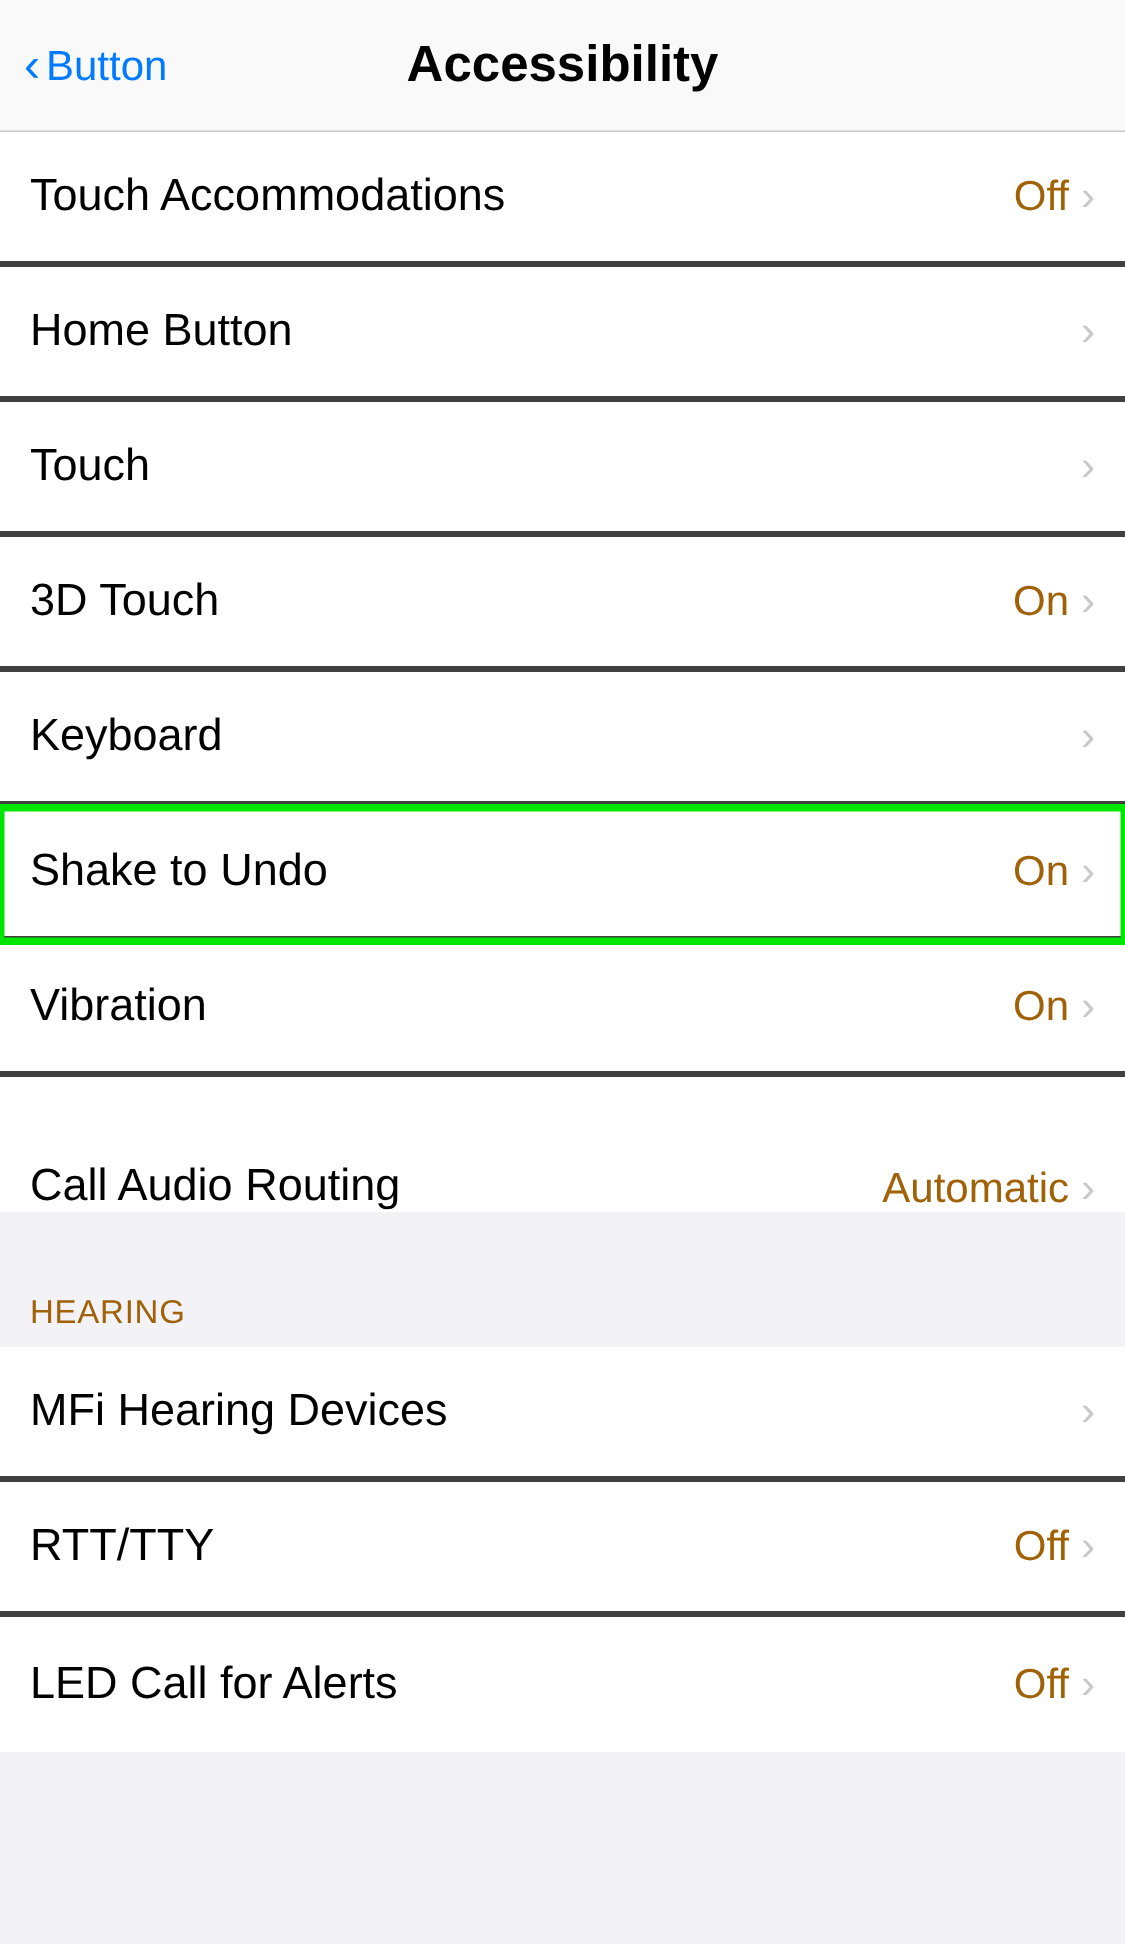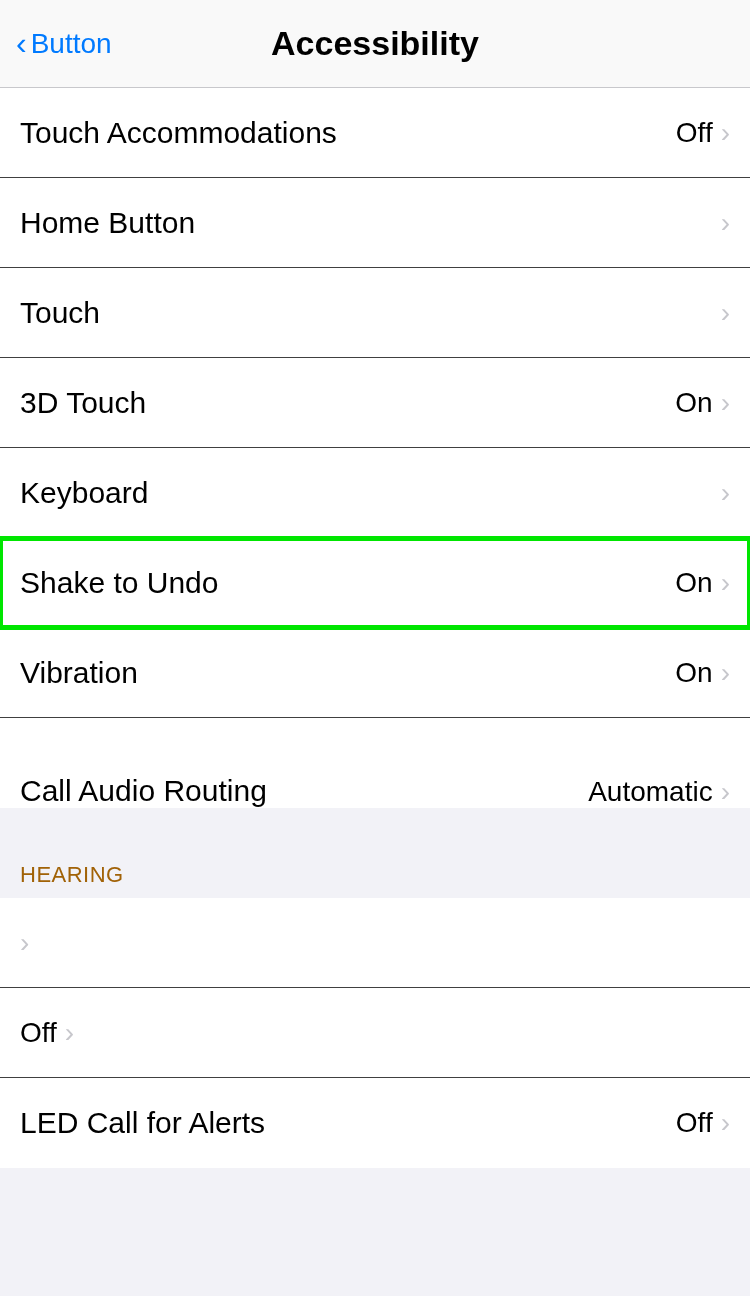--- a/index.html
+++ b/index.html
@@ -55,21 +55,21 @@
       margin-top: 0;
     }
 
     .list-item {
       display: flex;
       align-items: center;
       justify-content: space-between;
       padding: 0 20px;
       height: 90px;
       background-color: #fff;
-      border-bottom: 1px solid #404040;
+      border-bottom: 4px solid #404040;
       cursor: pointer;
       position: relative;
     }
 
     .list-item:last-child {
       border-bottom: none;
     }
 
     .list-item-label {
       font-size: 30px;
@@ -78,21 +78,21 @@
     }
 
     .list-item-right {
       display: flex;
       align-items: center;
       gap: 8px;
     }
 
     .list-item-value {
       font-size: 28px;
-      color: #000000;
+      color: #a16207;
     }
 
     .chevron {
       color: #c7c7cc;
       font-size: 28px;
       font-weight: 400;
     }
 
     .highlighted-item {
       outline: 5px solid #00e600;
@@ -197,26 +197,28 @@
 
 <div class="section-separator"></div>
 
 <div class="section-header">
   <span class="section-header-text">HEARING</span>
 </div>
 
 <div class="section-group">
 
   <div class="list-item">
-    <div class="list-item-right">
-      <span class="chevron">›</span>
-    </div>
-  </div>
-
-  <div class="list-item">
+    <span class="list-item-label">MFi Hearing Devices</span>
+    <div class="list-item-right">
+      <span class="chevron">›</span>
+    </div>
+  </div>
+
+  <div class="list-item">
+    <span class="list-item-label">RTT/TTY</span>
     <div class="list-item-right">
       <span class="list-item-value">Off</span>
       <span class="chevron">›</span>
     </div>
   </div>
 
   <div class="list-item" style="border-bottom: none;">
     <span class="list-item-label">LED Call for Alerts</span>
     <div class="list-item-right">
       <span class="list-item-value">Off</span>

